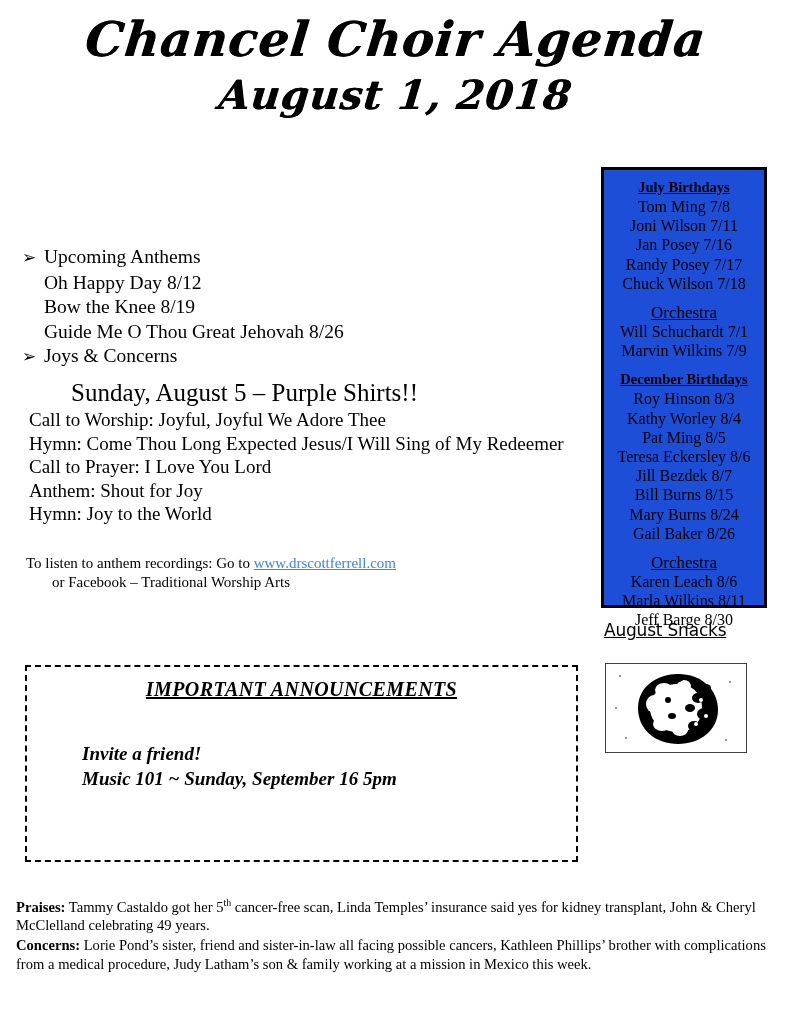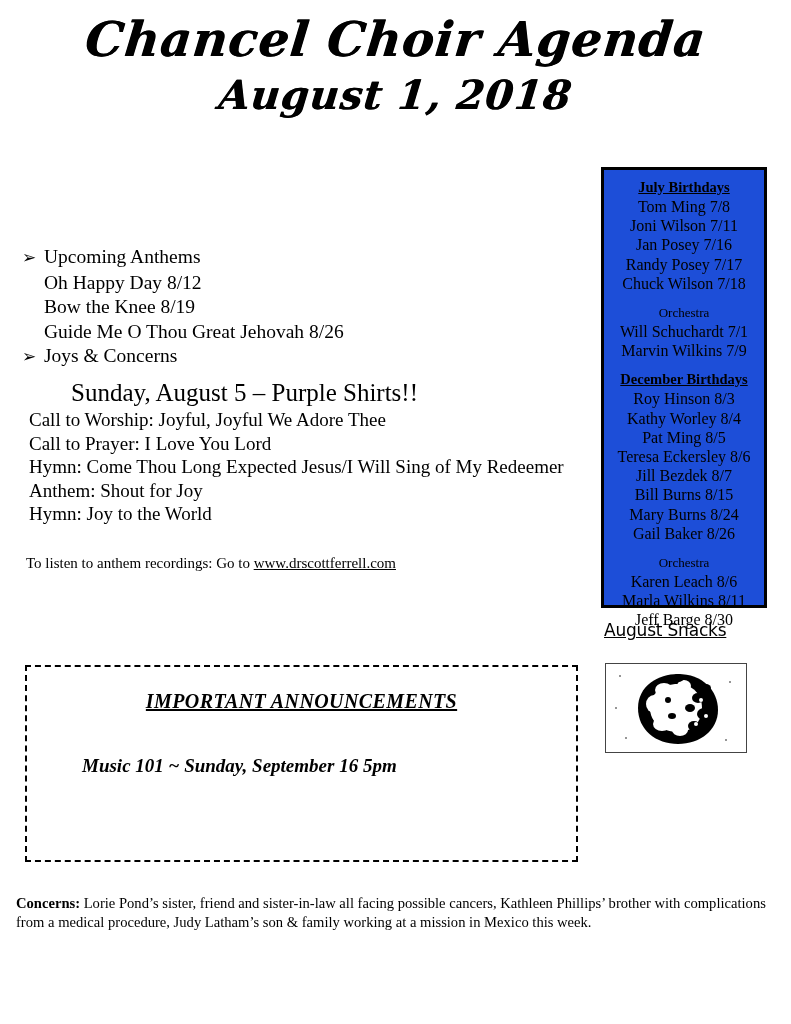--- a/index.html
+++ b/index.html
@@ -94,21 +94,21 @@
     top: 554px;
     width: 560px;
     font-size: 15px;
     line-height: 18.5px;
   }
   #recordings-note .indent2 {
     display: block;
     padding-left: 26px;
   }
   .url-link {
-    color: #000000;
+    color: #3b82f6;
     text-decoration: underline;
   }
 
   
   #birthdays-box {
     position: absolute;
     left: 601px;
     top: 167px;
     width: 166px;
     height: 441px;
@@ -119,21 +119,22 @@
     padding-top: 8px;
   }
   .bd-heading {
     font-size: 14.5px;
     font-weight: bold;
     text-decoration: underline;
     line-height: 19px;
     display: block;
   }
   .bd-sub-heading {
-    font-size: 13px;
+    font-size: 17px;
+    text-decoration: underline;
     line-height: 19px;
     display: block;
   }
   .bd-entry {
     font-size: 16px;
     line-height: 19.2px;
     display: block;
     white-space: nowrap;
   }
   .bd-gap {
@@ -184,21 +185,21 @@
     top: 665px;
     width: 553px;
     height: 197px;
     border: 2px dashed #000;
     box-sizing: border-box;
     background: #fff;
   }
   #announcements-heading {
     display: block;
     text-align: center;
-    margin-top: 23px;
+    margin-top: 11px;
     font-size: 20px;
     font-weight: bold;
     font-style: italic;
     text-decoration: underline;
     letter-spacing: 0.4px;
   }
   #announcements-body {
     margin-top: 40px;
     padding-left: 55px;
   }
@@ -248,28 +249,29 @@
   <span class="indented-line">Bow the Knee  8/19</span>
   <span class="indented-line">Guide Me O Thou Great Jehovah  8/26</span>
   <span class="bullet-row">
     <span class="arrow-bullet">➢</span><span>Joys &amp; Concerns</span>
   </span>
 </div>
 
 <div id="service-section">
   <div id="service-heading">Sunday, August 5 – Purple Shirts!!</div>
   <span class="service-line">Call to Worship:  Joyful, Joyful We Adore Thee</span>
+  <span class="service-line">Hymn: Come Thou Long Expected Jesus/I Will Sing of My Redeemer</span>
   <span class="service-line">Call to Prayer:  I Love You Lord</span>
-  <span class="service-line">Hymn: Come Thou Long Expected Jesus/I Will Sing of My Redeemer</span>
   <span class="service-line">Anthem: Shout for Joy</span>
   <span class="service-line">Hymn:  Joy to the World</span>
 </div>
 
 <div id="recordings-note">
   <span>To listen to anthem recordings:  Go to </span><a class="url-link" href="#">www.drscottferrell.com</a>
+  <span class="indent2">or Facebook – Traditional Worship Arts</span>
 </div>
 
 <div id="birthdays-box">
   <span class="bd-heading">July Birthdays</span>
   <span class="bd-entry">Tom Ming  7/8</span>
   <span class="bd-entry">Joni Wilson  7/11</span>
   <span class="bd-entry">Jan Posey  7/16</span>
   <span class="bd-entry">Randy Posey  7/17</span>
   <span class="bd-entry">Chuck Wilson  7/18</span>
   <span class="bd-gap"></span>
@@ -331,19 +333,21 @@
         <circle cx="120" cy="76" r="1"></circle>
         <circle cx="10" cy="44" r="1"></circle>
       </g>
     </svg>
   </div>
 </div>
 
 <div id="announcements-box">
   <span id="announcements-heading">IMPORTANT ANNOUNCEMENTS</span>
   <div id="announcements-body">
+    <span class="announce-line">Invite a friend!</span>
     <span class="announce-line">Music 101 ~ Sunday, September 16 5pm</span>
   </div>
 </div>
 
 <div id="praises-concerns">
+  <p><span class="pc-label">Praises:</span><span>  Tammy Castaldo got her 5</span><sup>th</sup><span> cancer-free scan, Linda Temples’ insurance said yes for kidney transplant, John &amp; Cheryl McClelland celebrating 49 years.</span></p>
   <p><span class="pc-label">Concerns:</span><span>  Lorie Pond’s sister, friend and sister-in-law all facing possible cancers,  Kathleen Phillips’ brother with complications from a medical procedure, Judy Latham’s son &amp; family working at a mission in Mexico this week.</span></p>
 </div>
 
 </body></html>

